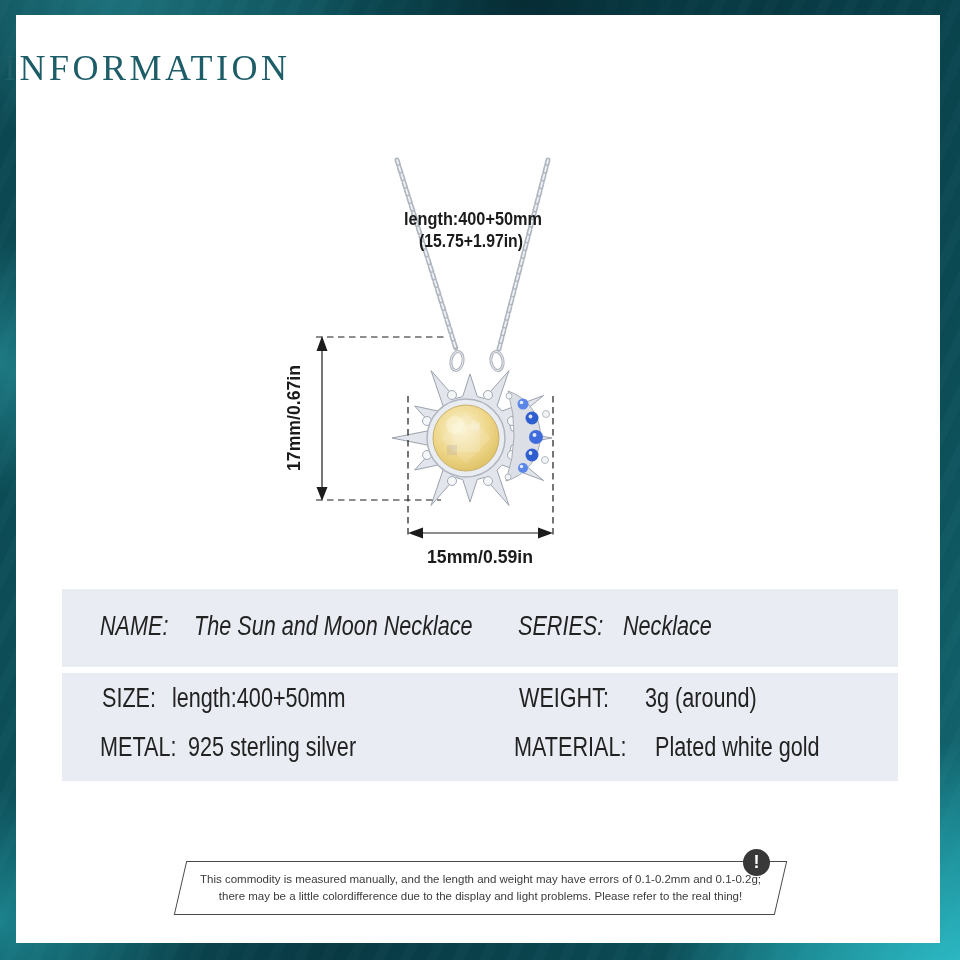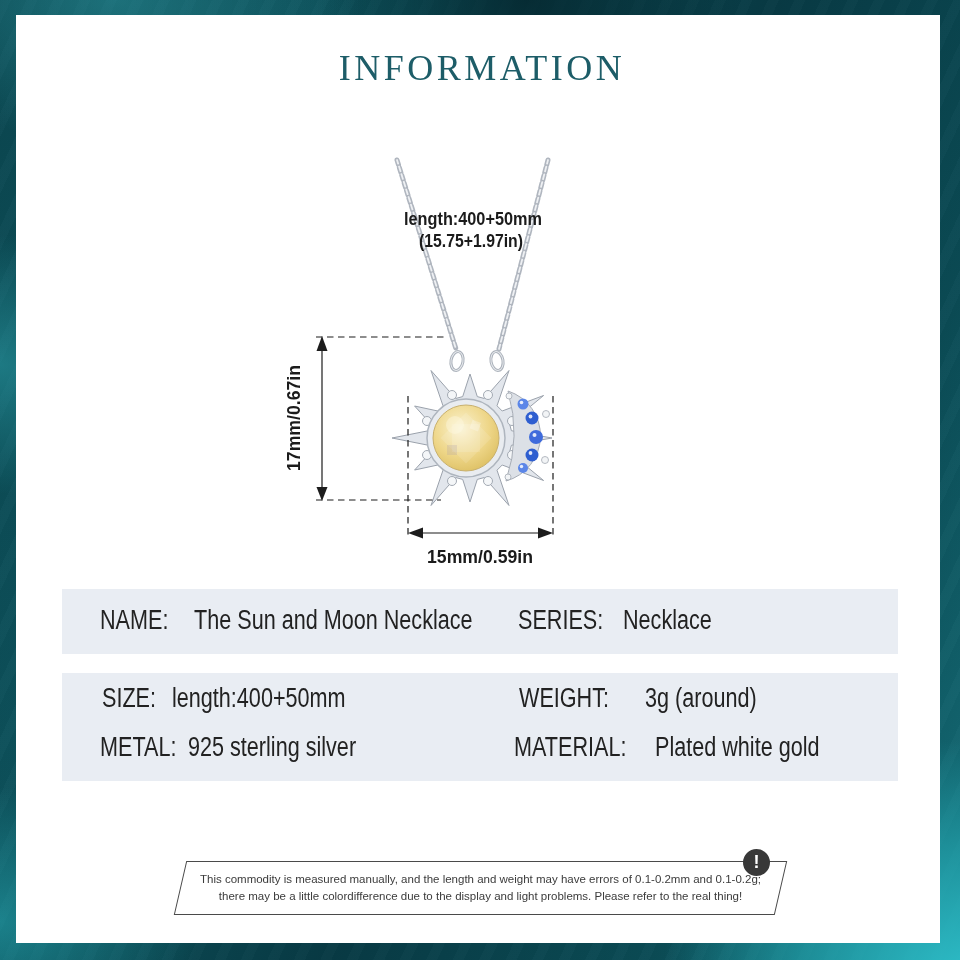--- a/index.html
+++ b/index.html
@@ -8,26 +8,26 @@
     background:
       radial-gradient(46% 36% at 102% 103%, #2fc2cd 0%, rgba(35,165,175,.65) 42%, rgba(35,165,175,0) 72%),
       radial-gradient(30% 20% at 0% 96%, rgba(38,168,178,.55), rgba(38,168,178,0) 70%),
       radial-gradient(26% 18% at 0% 38%, rgba(46,168,178,.5), rgba(46,168,178,0) 75%),
       radial-gradient(34% 20% at 12% 0%, rgba(50,162,172,.45), rgba(50,162,172,0) 75%),
       radial-gradient(32% 24% at 55% 0%, rgba(5,38,46,.85), rgba(5,38,46,0) 70%),
       repeating-linear-gradient(115deg, rgba(255,255,255,.015) 0 10px, rgba(0,0,0,.02) 10px 24px),
       linear-gradient(115deg, #0b4650 0%, #0d525c 30%, #083a44 55%, #0b4b55 78%, #15707a 100%);
   }
   .panel{position:absolute;left:16px;top:15px;right:20px;bottom:17px;background:#ffffff;}
-  .title{position:absolute;left:4px;right:0;top:46px;margin:0;text-align:center;
+  .title{position:absolute;left:4px;right:0;top:46px;margin:0;
     font-family:"Liberation Serif",serif;font-weight:400;font-size:36px;line-height:44px;
     letter-spacing:3.5px;color:#1d5d68;}
   svg.diagram{position:absolute;left:0;top:0;width:960px;height:960px;}
   .spec-row{position:absolute;left:62px;width:836px;background:#e9edf3;}
-  .row-0{top:589px;height:65px;}
+  .row-0{top:589px;height:78px;font-style:italic;}
   .row-1{top:673px;height:54px;}
   .row-2{top:717px;height:64px;}
   .cell{position:absolute;top:50%;white-space:nowrap;font-size:27px;font-weight:400;color:#222;
     transform:translateY(-54%) scaleX(0.8);transform-origin:left center;letter-spacing:0;}
   .disclaimer{position:absolute;left:180px;top:861px;width:601px;height:54px;
     border:1px solid #4a4a4a;background:#fff;transform:skewX(-13deg);box-sizing:border-box;}
   .disclaimer-inner{transform:skewX(13deg);width:100%;height:100%;display:flex;flex-direction:column;
     justify-content:center;text-align:center;font-size:11.5px;line-height:17px;color:#3b3b3b;}
   .excl{position:absolute;left:743px;top:849px;width:27px;height:27px;border-radius:50%;
     background:#383838;color:#fff;display:flex;align-items:center;justify-content:center;

